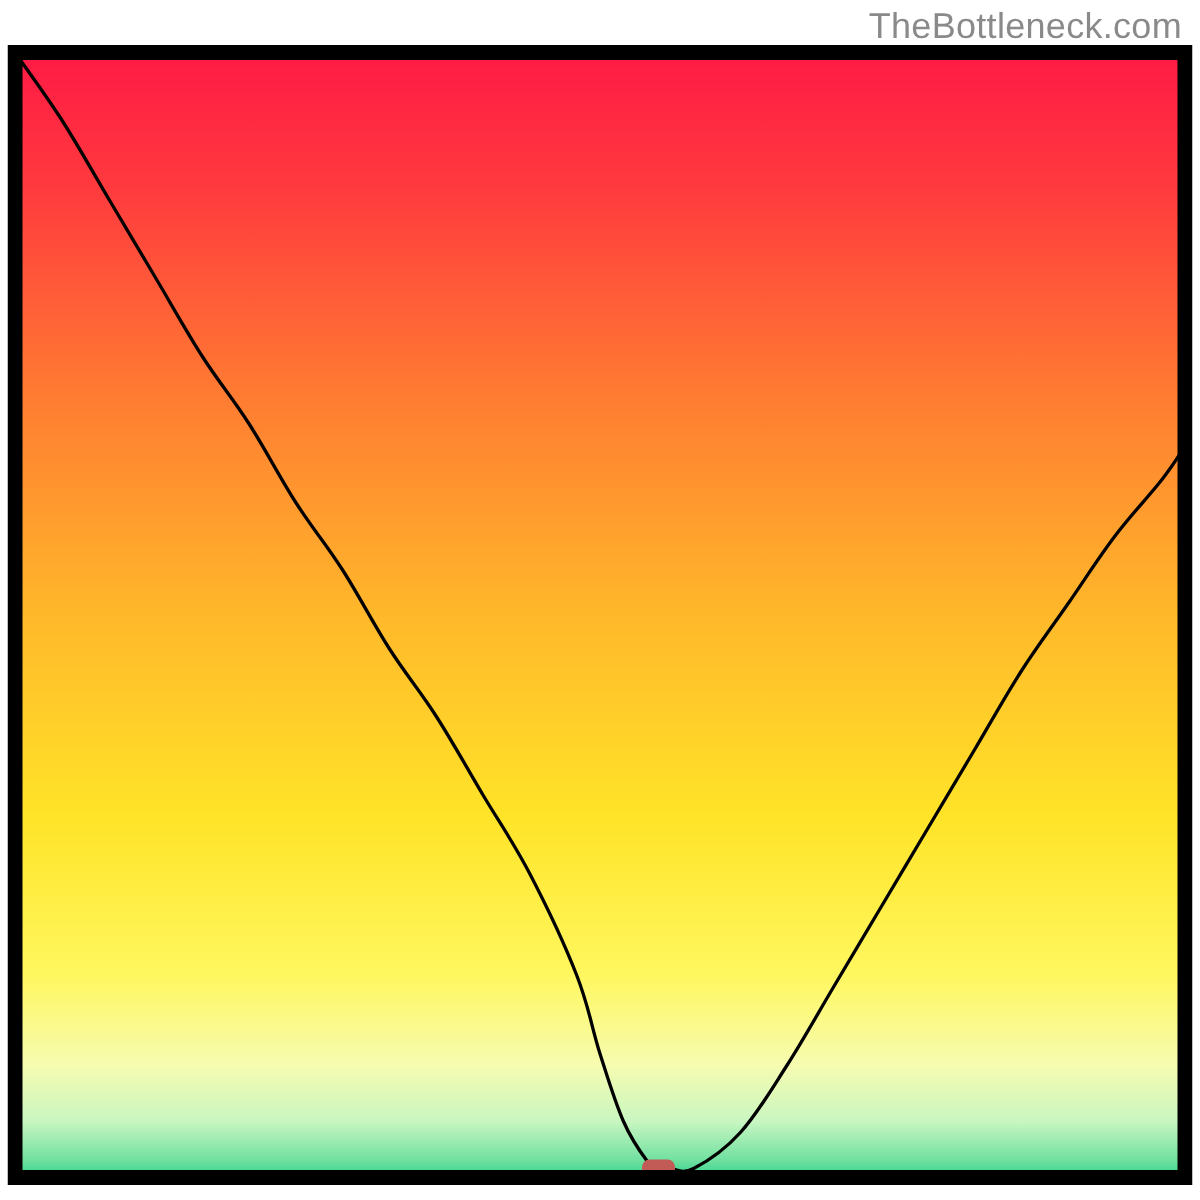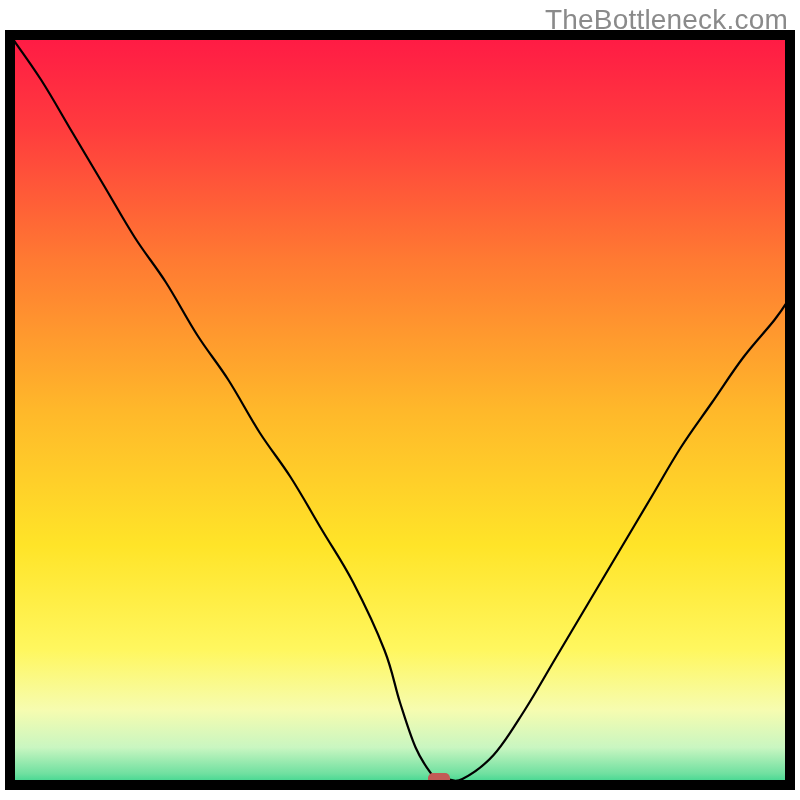--- a/index.html
+++ b/index.html
@@ -14,21 +14,21 @@
   .wrap {
     position: relative;
     width: 800px;
     height: 800px;
   }
   .attribution {
     position: absolute;
     top: 4px;
     right: 12px;
     color: #8a8a8a;
-    font-size: 28px;
+    font-size: 24px;
     font-weight: 400;
     letter-spacing: 0.2px;
     z-index: 10;
   }
   .frame {
     position: absolute;
     top: 30px;
     left: 5px;
     width: 790px;
     height: 760px;

